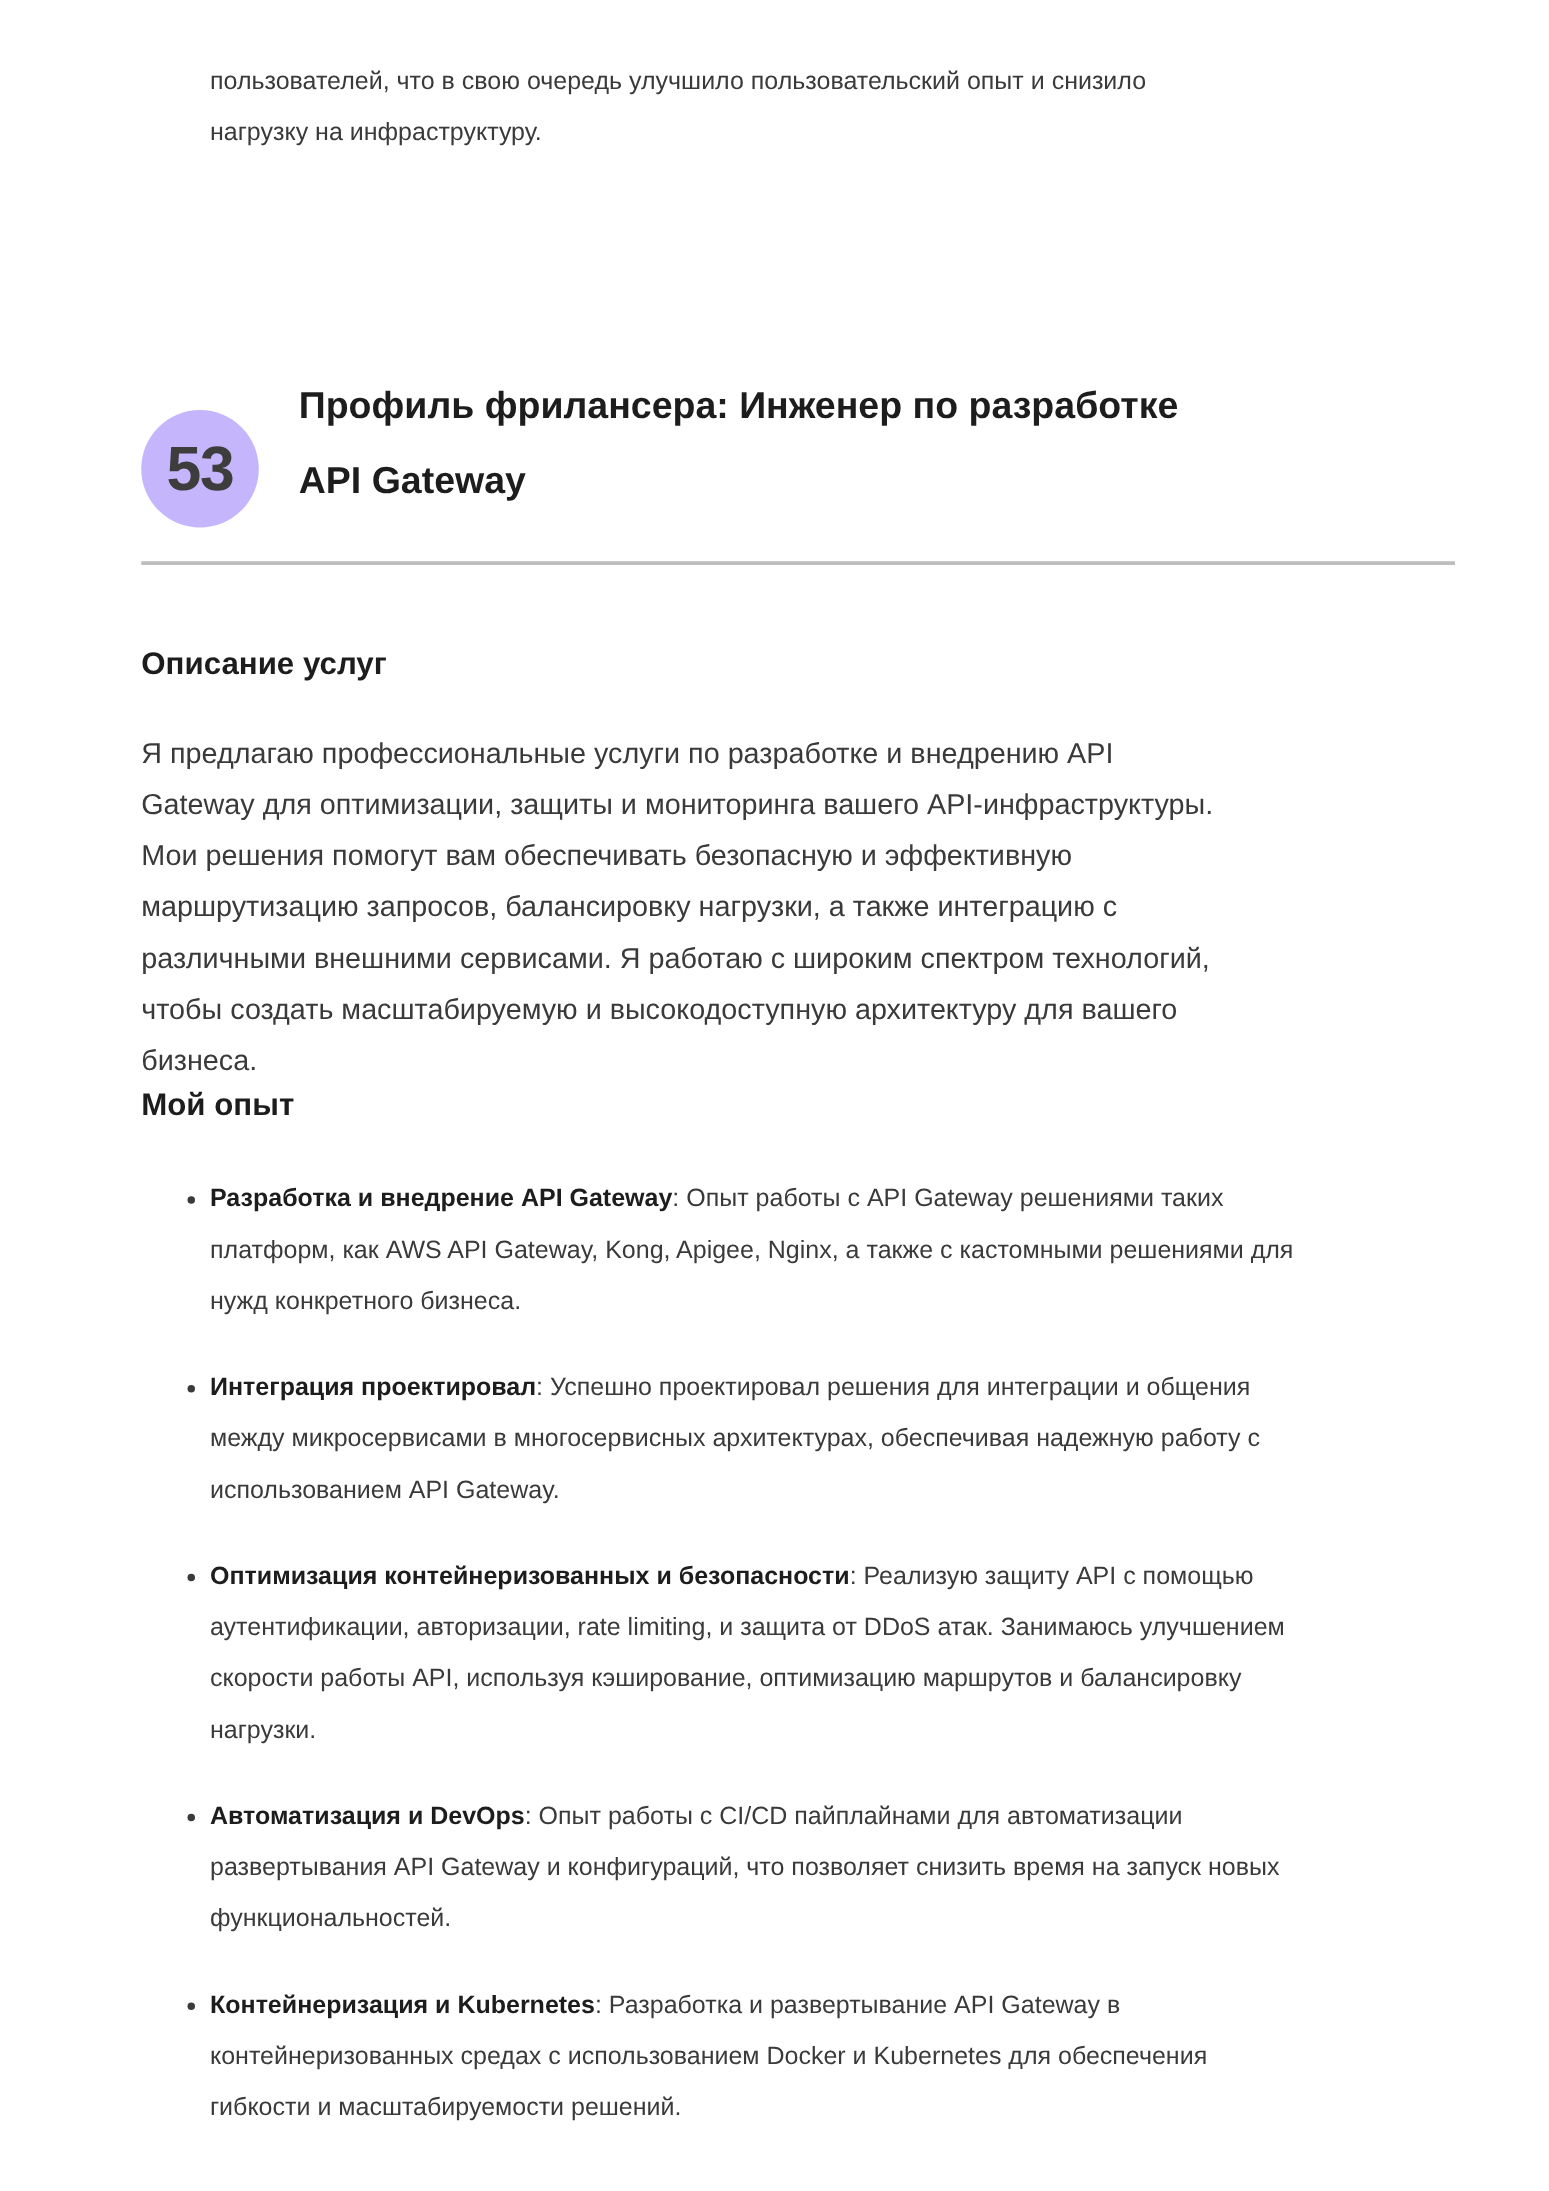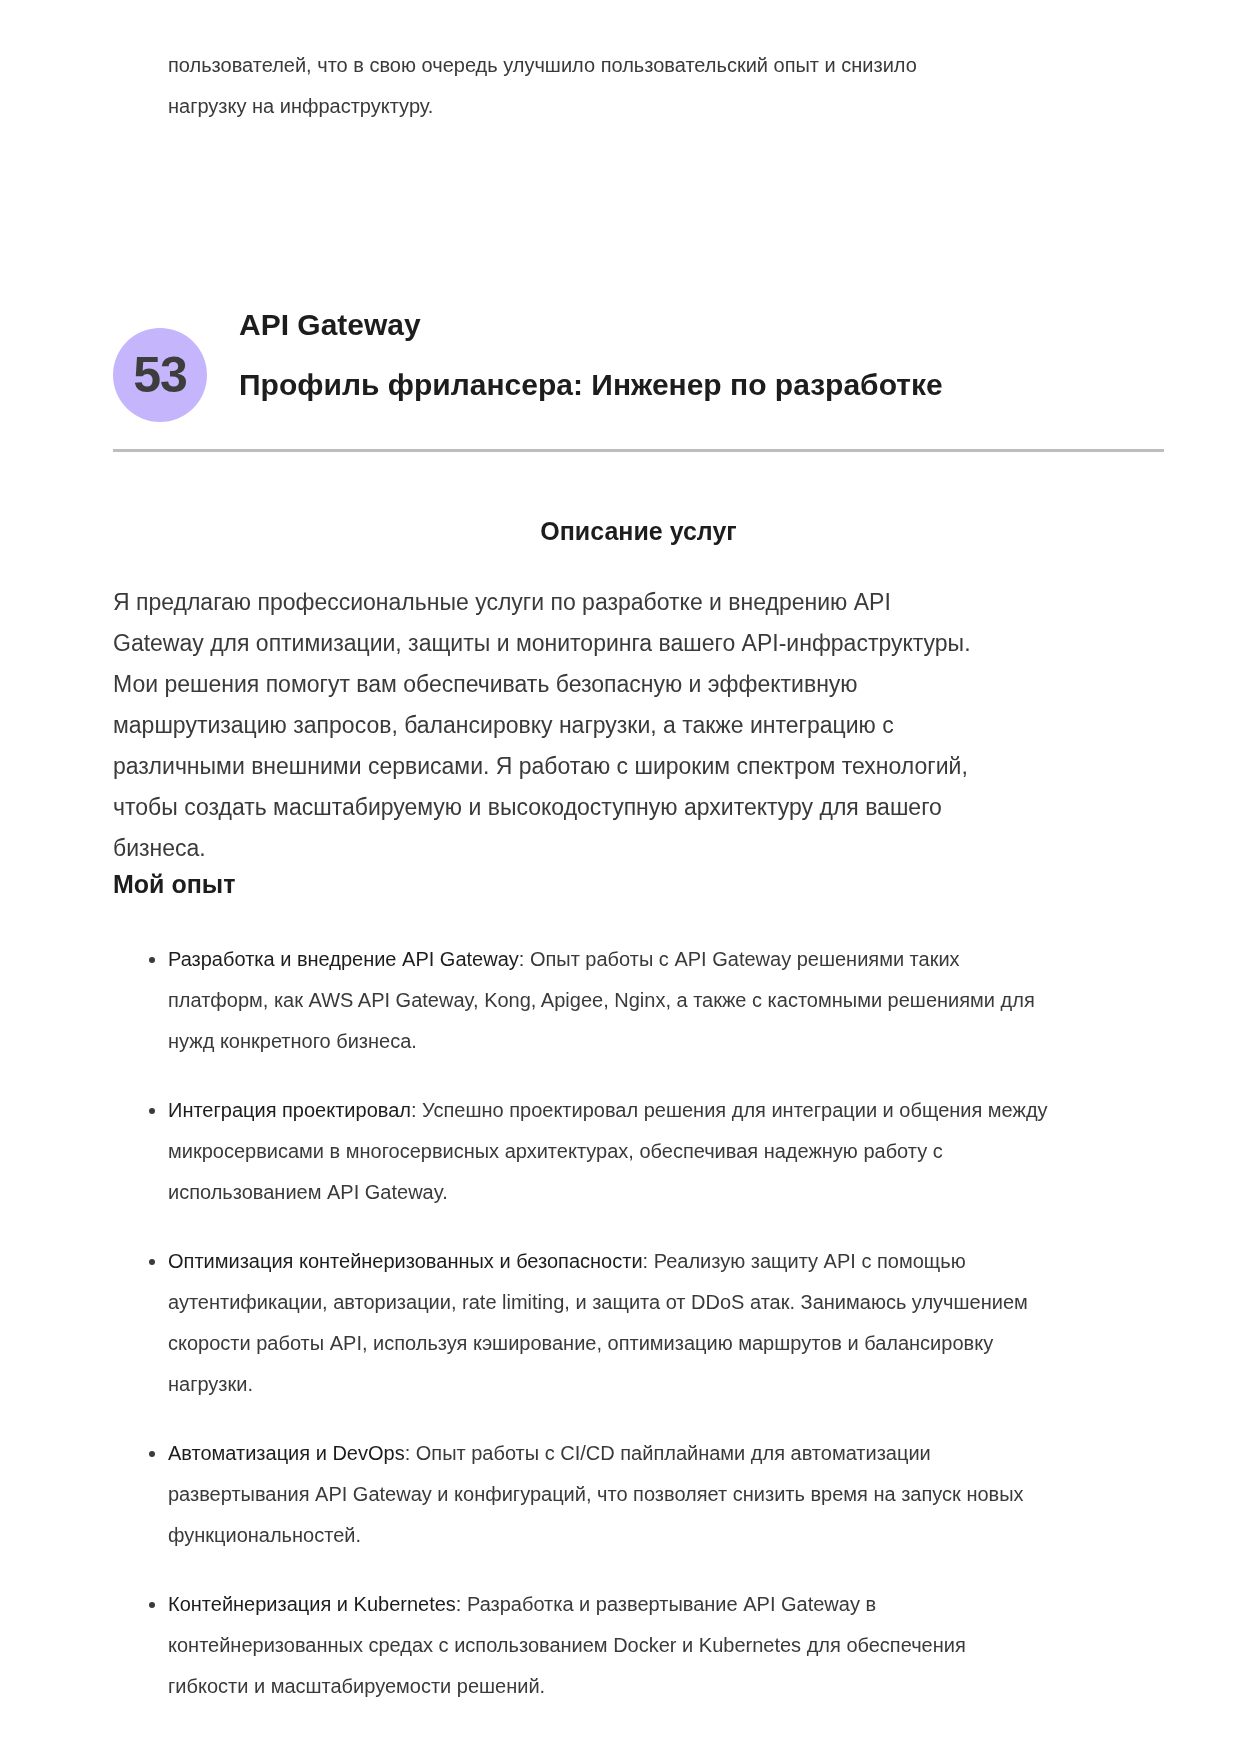--- a/index.html
+++ b/index.html
@@ -55,56 +55,56 @@
   }
   .title-line { display: block; }
 
   h2 {
     font-size: 25px;
     line-height: 30px;
     font-weight: 700;
     color: #1d1d1d;
     margin: 0;
   }
-  .h2-services   { margin-top: 64px; text-align: center; }
+  .h2-services   { margin-top: 64px; }
   .h2-experience { }
 
   .services-body {
     margin: 36px 0 0;
     max-width: 870px;
     font-size: 23px;
     line-height: 41px;
   }
 
   .experience-list {
     margin: 40px 0 0;
     padding-left: 55px;
     max-width: 935px;
     font-size: 20px;
     line-height: 41px;
     list-style: disc outside;
   }
   .experience-list li { margin-bottom: 28px; }
   .experience-list li:last-child { margin-bottom: 0; }
-  .experience-list strong { color: #1d1d1d; font-weight: 400; }
+  .experience-list strong { color: #1d1d1d; font-weight: 700; }
 </style>
 </head>
 <body>
 
 <div class="page">
 
   <p class="continuation">пользователей, что в свою очередь улучшило пользовательский опыт и снизило нагрузку на инфраструктуру.</p>
 
   <header class="section-header">
     <div class="badge">
       <span class="badge-number">53</span>
     </div>
     <h1 class="section-title">
+      <span class="title-line">Профиль фрилансера: Инженер по разработке</span>
       <span class="title-line">API Gateway</span>
-      <span class="title-line">Профиль фрилансера: Инженер по разработке</span>
     </h1>
   </header>
 
   <h2 class="h2-services">Описание услуг</h2>
 
   <p class="services-body">Я предлагаю профессиональные услуги по разработке и внедрению API Gateway для оптимизации, защиты и мониторинга вашего API-инфраструктуры. Мои решения помогут вам обеспечивать безопасную и эффективную маршрутизацию запросов, балансировку нагрузки, а также интеграцию с различными внешними сервисами. Я работаю с широким спектром технологий, чтобы создать масштабируемую и высокодоступную архитектуру для вашего бизнеса.</p>
 
   <h2 class="h2-experience">Мой опыт</h2>
 
   <ul class="experience-list">

